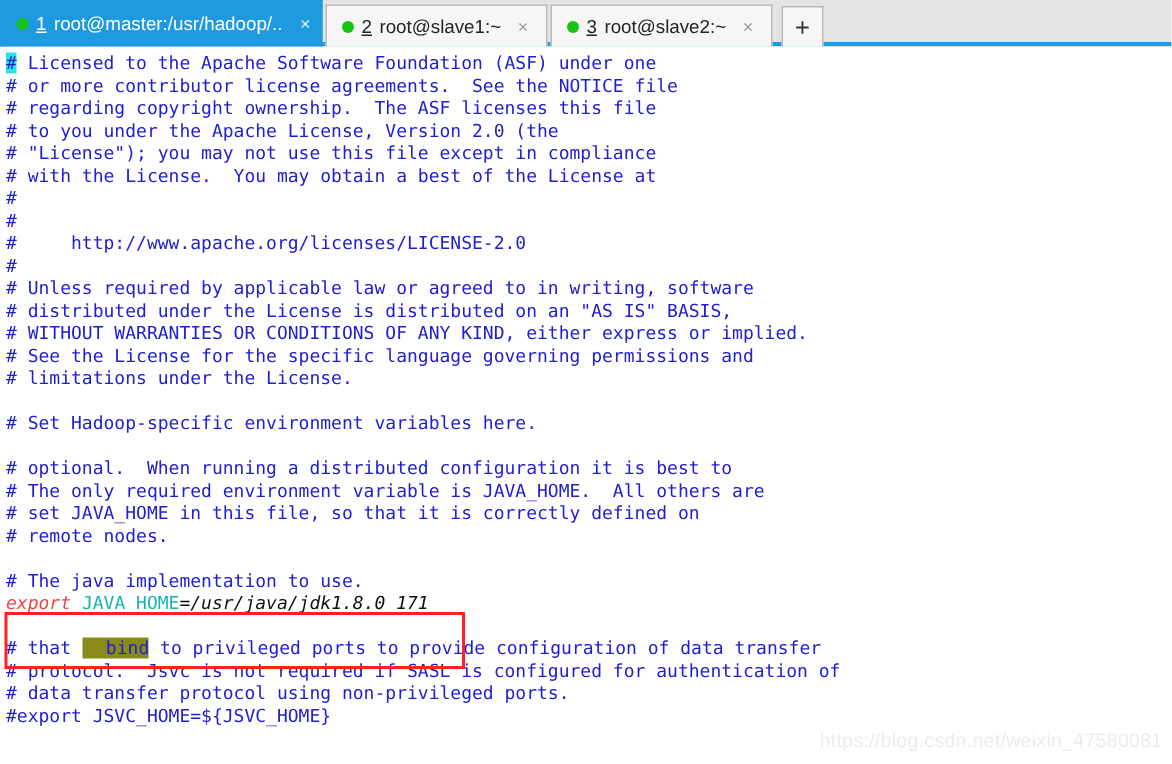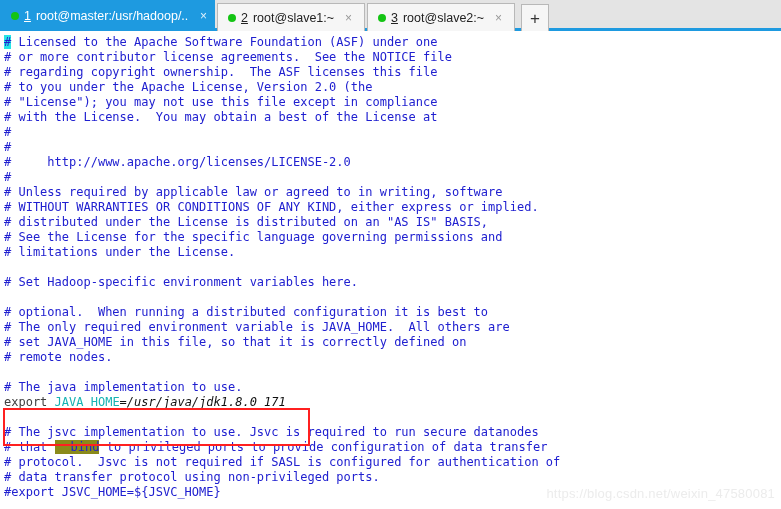--- a/index.html
+++ b/index.html
@@ -133,21 +133,21 @@
   .blank { color: transparent; }
   .cursor {
     background: #27e5e5;
     color: #2020d0;
   }
   .hl-bind {
     background: #8a8a1a;
     color: #2020d0;
     padding-left: 16px;
   }
-  .kw-export { color: #404040; }
+  .kw-export { color: #ef4444; font-style: italic; }
   .kw-var { color: #17b3b3; text-align: center; }
   .kw-plain { color: #101010; font-style: italic; }
 
   
   #redbox {
     position: absolute;
     left: 3px;
     top: 377px;
     width: 307px;
     height: 38px;
@@ -205,36 +205,35 @@
     <div class="line"># or more contributor license agreements.  See the NOTICE file</div>
     <div class="line"># regarding copyright ownership.  The ASF licenses this file</div>
     <div class="line"># to you under the Apache License, Version 2.0 (the</div>
     <div class="line"># "License"); you may not use this file except in compliance</div>
     <div class="line"># with the License.  You may obtain a best of the License at</div>
     <div class="line">#</div>
     <div class="line">#</div>
     <div class="line">#     http://www.apache.org/licenses/LICENSE-2.0</div>
     <div class="line">#</div>
     <div class="line"># Unless required by applicable law or agreed to in writing, software</div>
+    <div class="line"># distributed under the License is distributed on an "AS IS" BASIS,</div>
     <div class="line"># WITHOUT WARRANTIES OR CONDITIONS OF ANY KIND, either express or implied.</div>
-    <div class="line"># distributed under the License is distributed on an "AS IS" BASIS,</div>
     <div class="line"># See the License for the specific language governing permissions and</div>
     <div class="line"># limitations under the License.</div>
     <div class="line blank"></div>
     <div class="line"># Set Hadoop-specific environment variables here.</div>
     <div class="line blank"></div>
     <div class="line"># optional.  When running a distributed configuration it is best to</div>
     <div class="line"># The only required environment variable is JAVA_HOME.  All others are</div>
     <div class="line"># set JAVA_HOME in this file, so that it is correctly defined on</div>
     <div class="line"># remote nodes.</div>
     <div class="line blank"></div>
     <div class="line"># The java implementation to use.</div>
     <div class="line"><span class="kw-export">export</span><span class="kw-var"> JAVA_HOME</span><span class="kw-plain">=/usr/java/jdk1.8.0_171</span></div>
     <div class="line blank"></div>
-    <div class="line"># The jsvc implementation to use. Jsvc is required to run secure datanodes</div>
     <div class="line"><span># that </span><span class="hl-bind">bind</span><span> to privileged ports to provide configuration of data transfer</span></div>
     <div class="line"># protocol.  Jsvc is not required if SASL is configured for authentication of</div>
     <div class="line"># data transfer protocol using non-privileged ports.</div>
     <div class="line">#export JSVC_HOME=${JSVC_HOME}</div>
 
     <div id="redbox"></div>
 
     <div id="watermark">https://blog.csdn.net/weixin_47580081</div>
   </div>
 

